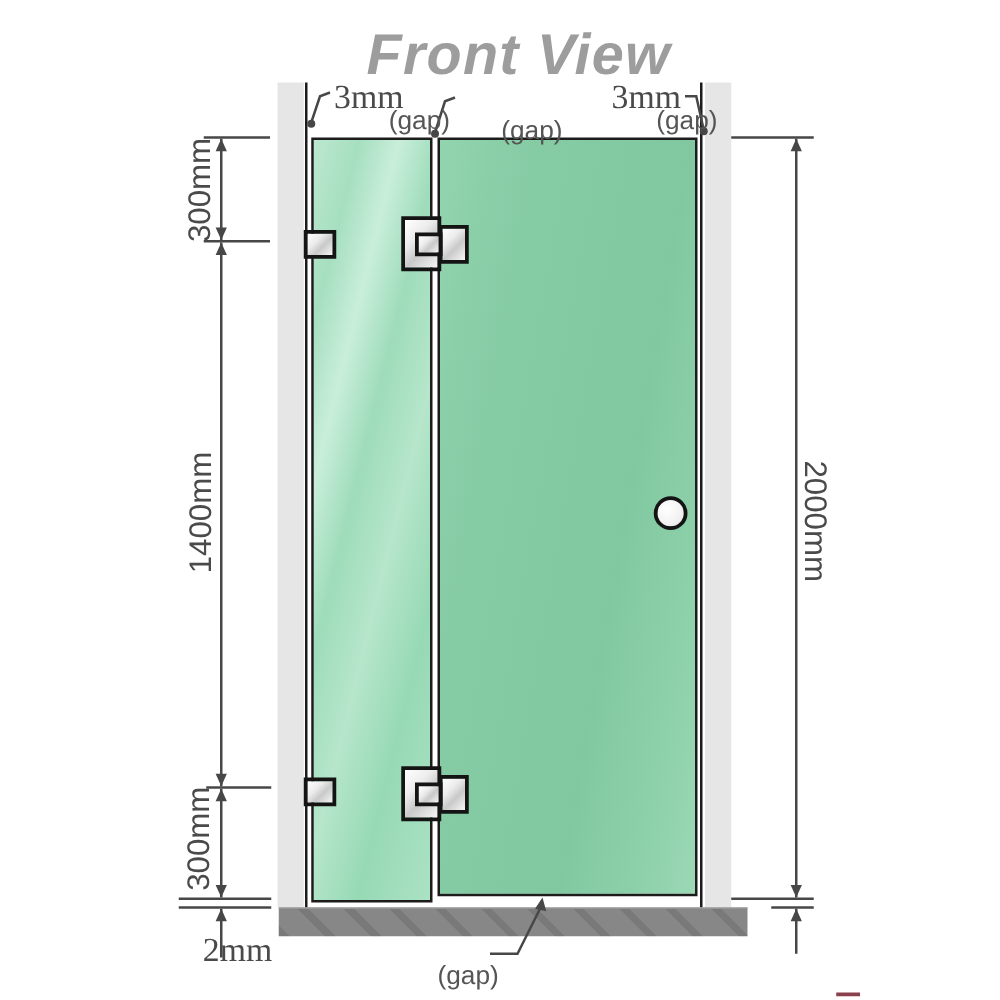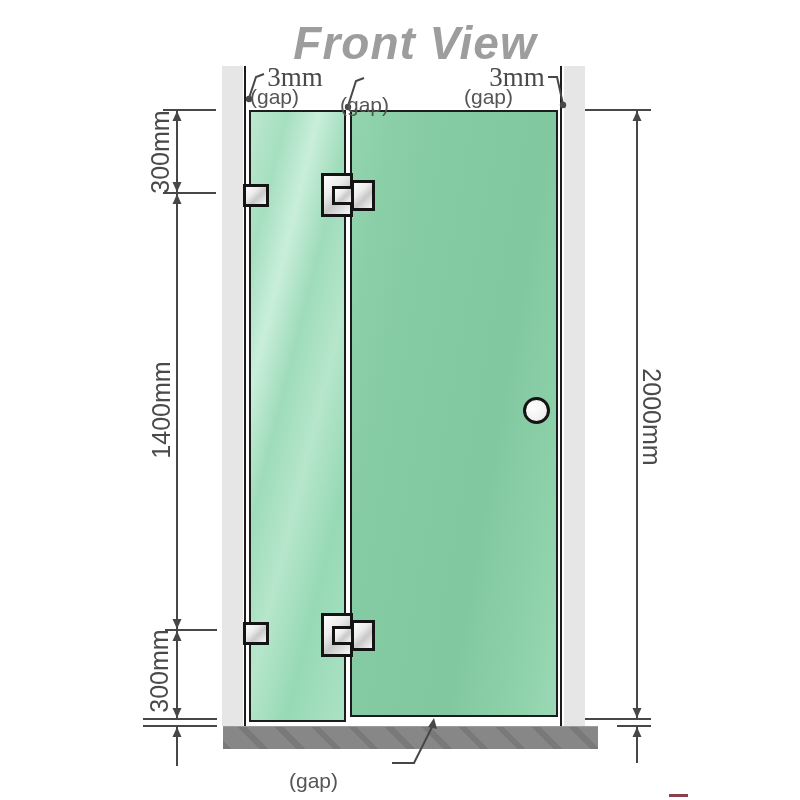--- a/index.html
+++ b/index.html
@@ -49,21 +49,21 @@
   .hinge-left{position:absolute;left:0;top:0;width:32px;height:44px;}
   .hinge-right{position:absolute;left:30px;top:7px;width:24px;height:31px;}
   .hinge-tab{position:absolute;left:11px;top:13px;width:22px;height:19px;}
   .bracket{width:26px;height:23px;}
   .knob{width:27px;height:27px;border-radius:50%;
     border:3px solid #141414;
     background:radial-gradient(circle at 35% 35%,#ffffff 0%,#f2f2f2 60%,#dddddd 100%);}
 
   
   .dim-label{color:#4a4a4a;font-size:27px;line-height:1.0;text-align:center;width:110px;font-family:Liberation Serif, serif;}
-  .gap-label{color:#555555;font-size:21px;line-height:1.0;text-align:left;width:110px;}
+  .gap-label{color:#555555;font-size:21px;line-height:1.0;text-align:right;width:110px;}
   .vlabel{color:#4a4a4a;font-size:25px;line-height:26px;text-align:center;
     width:120px;height:26px;}
   .rot-ccw{transform:rotate(-90deg);}
   .rot-cw{transform:rotate(90deg);}
 
   .overlay{left:0;top:0;pointer-events:none;}
   .red-sliver{left:669px;top:794px;width:19px;height:3px;background:#6d1020;opacity:.8;}
 </style>
 </head>
 <body>
@@ -152,17 +152,18 @@
 
   <div class="abs dim-label" style="left:462px;top:64px;">3mm</div>
   <div class="abs gap-label" style="left:464px;top:86px;">(gap)</div>
 
   <div class="abs vlabel rot-ccw" style="left:100px;top:139px;">300mm</div>
   <div class="abs vlabel rot-ccw" style="left:101px;top:397px;">1400mm</div>
   <div class="abs vlabel rot-ccw" style="left:99px;top:658px;">300mm</div>
 
   <div class="abs vlabel rot-cw" style="left:592px;top:404px;">2000mm</div>
 
+  <div class="abs dim-label" style="left:135px;top:747px;">2mm</div>
   <div class="abs gap-label" style="left:289px;top:770px;">(gap)</div>
 
   <div class="abs red-sliver"></div>
 
 </div>
 
 </body></html>

